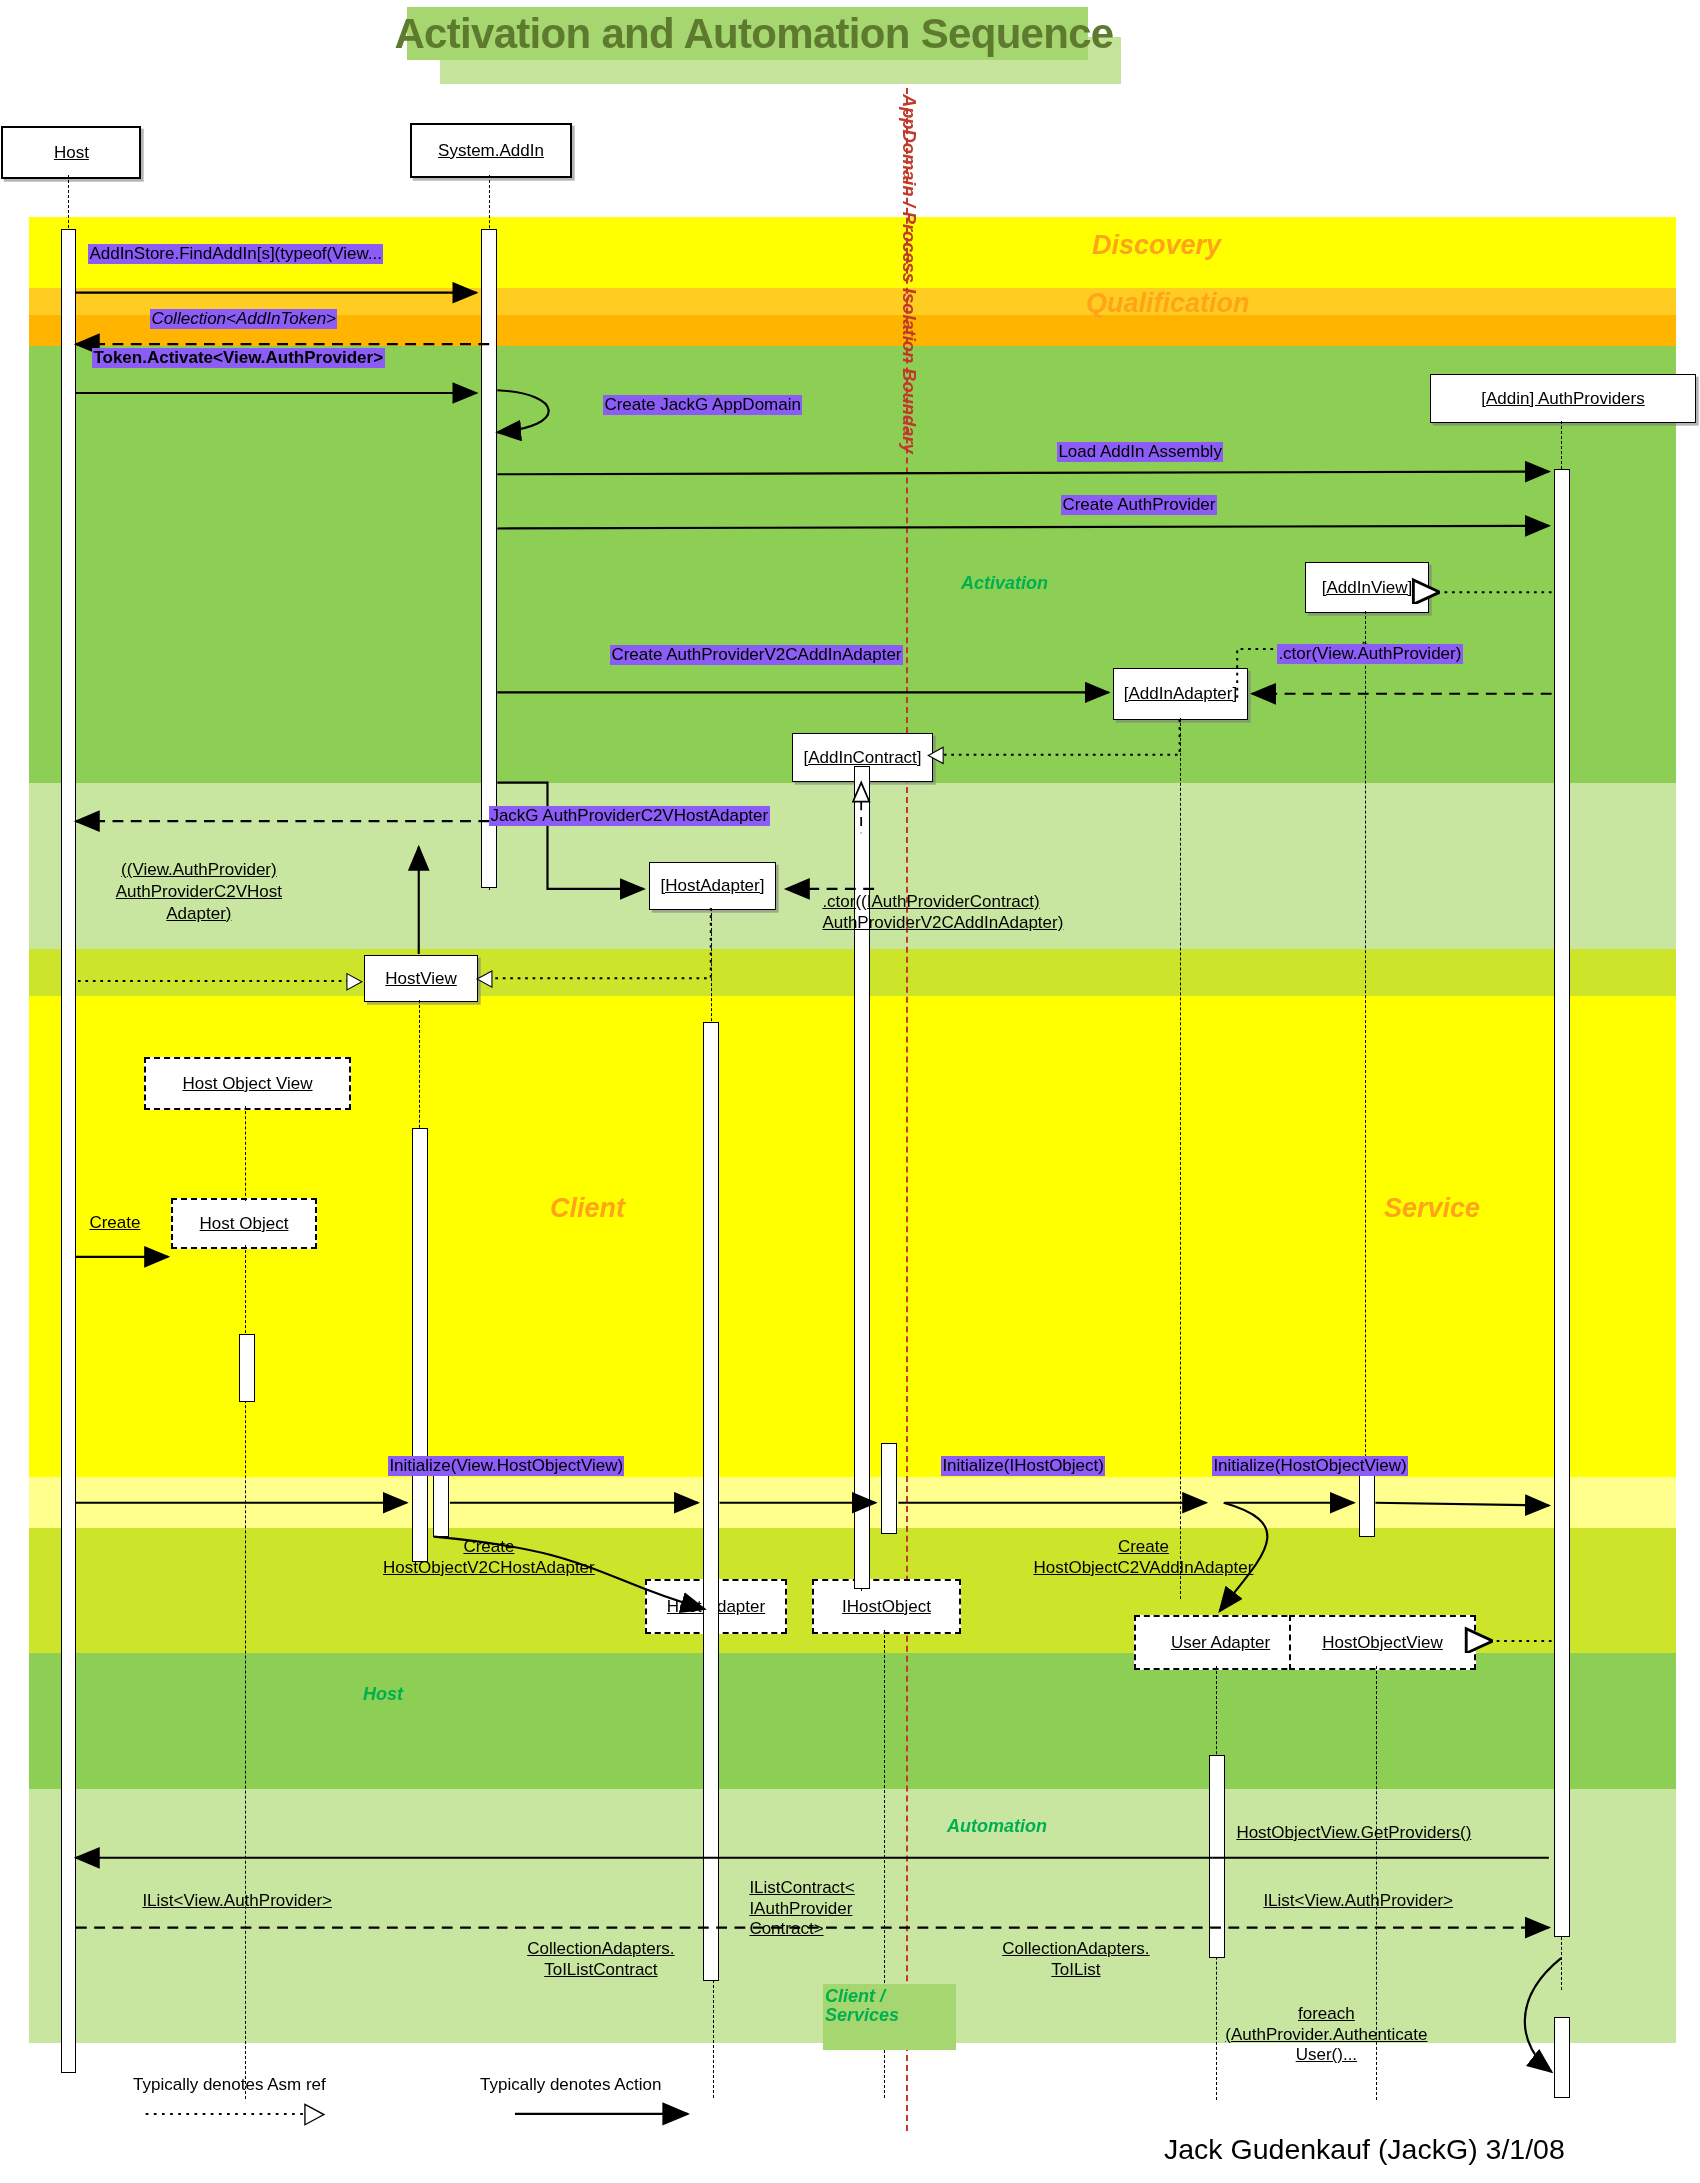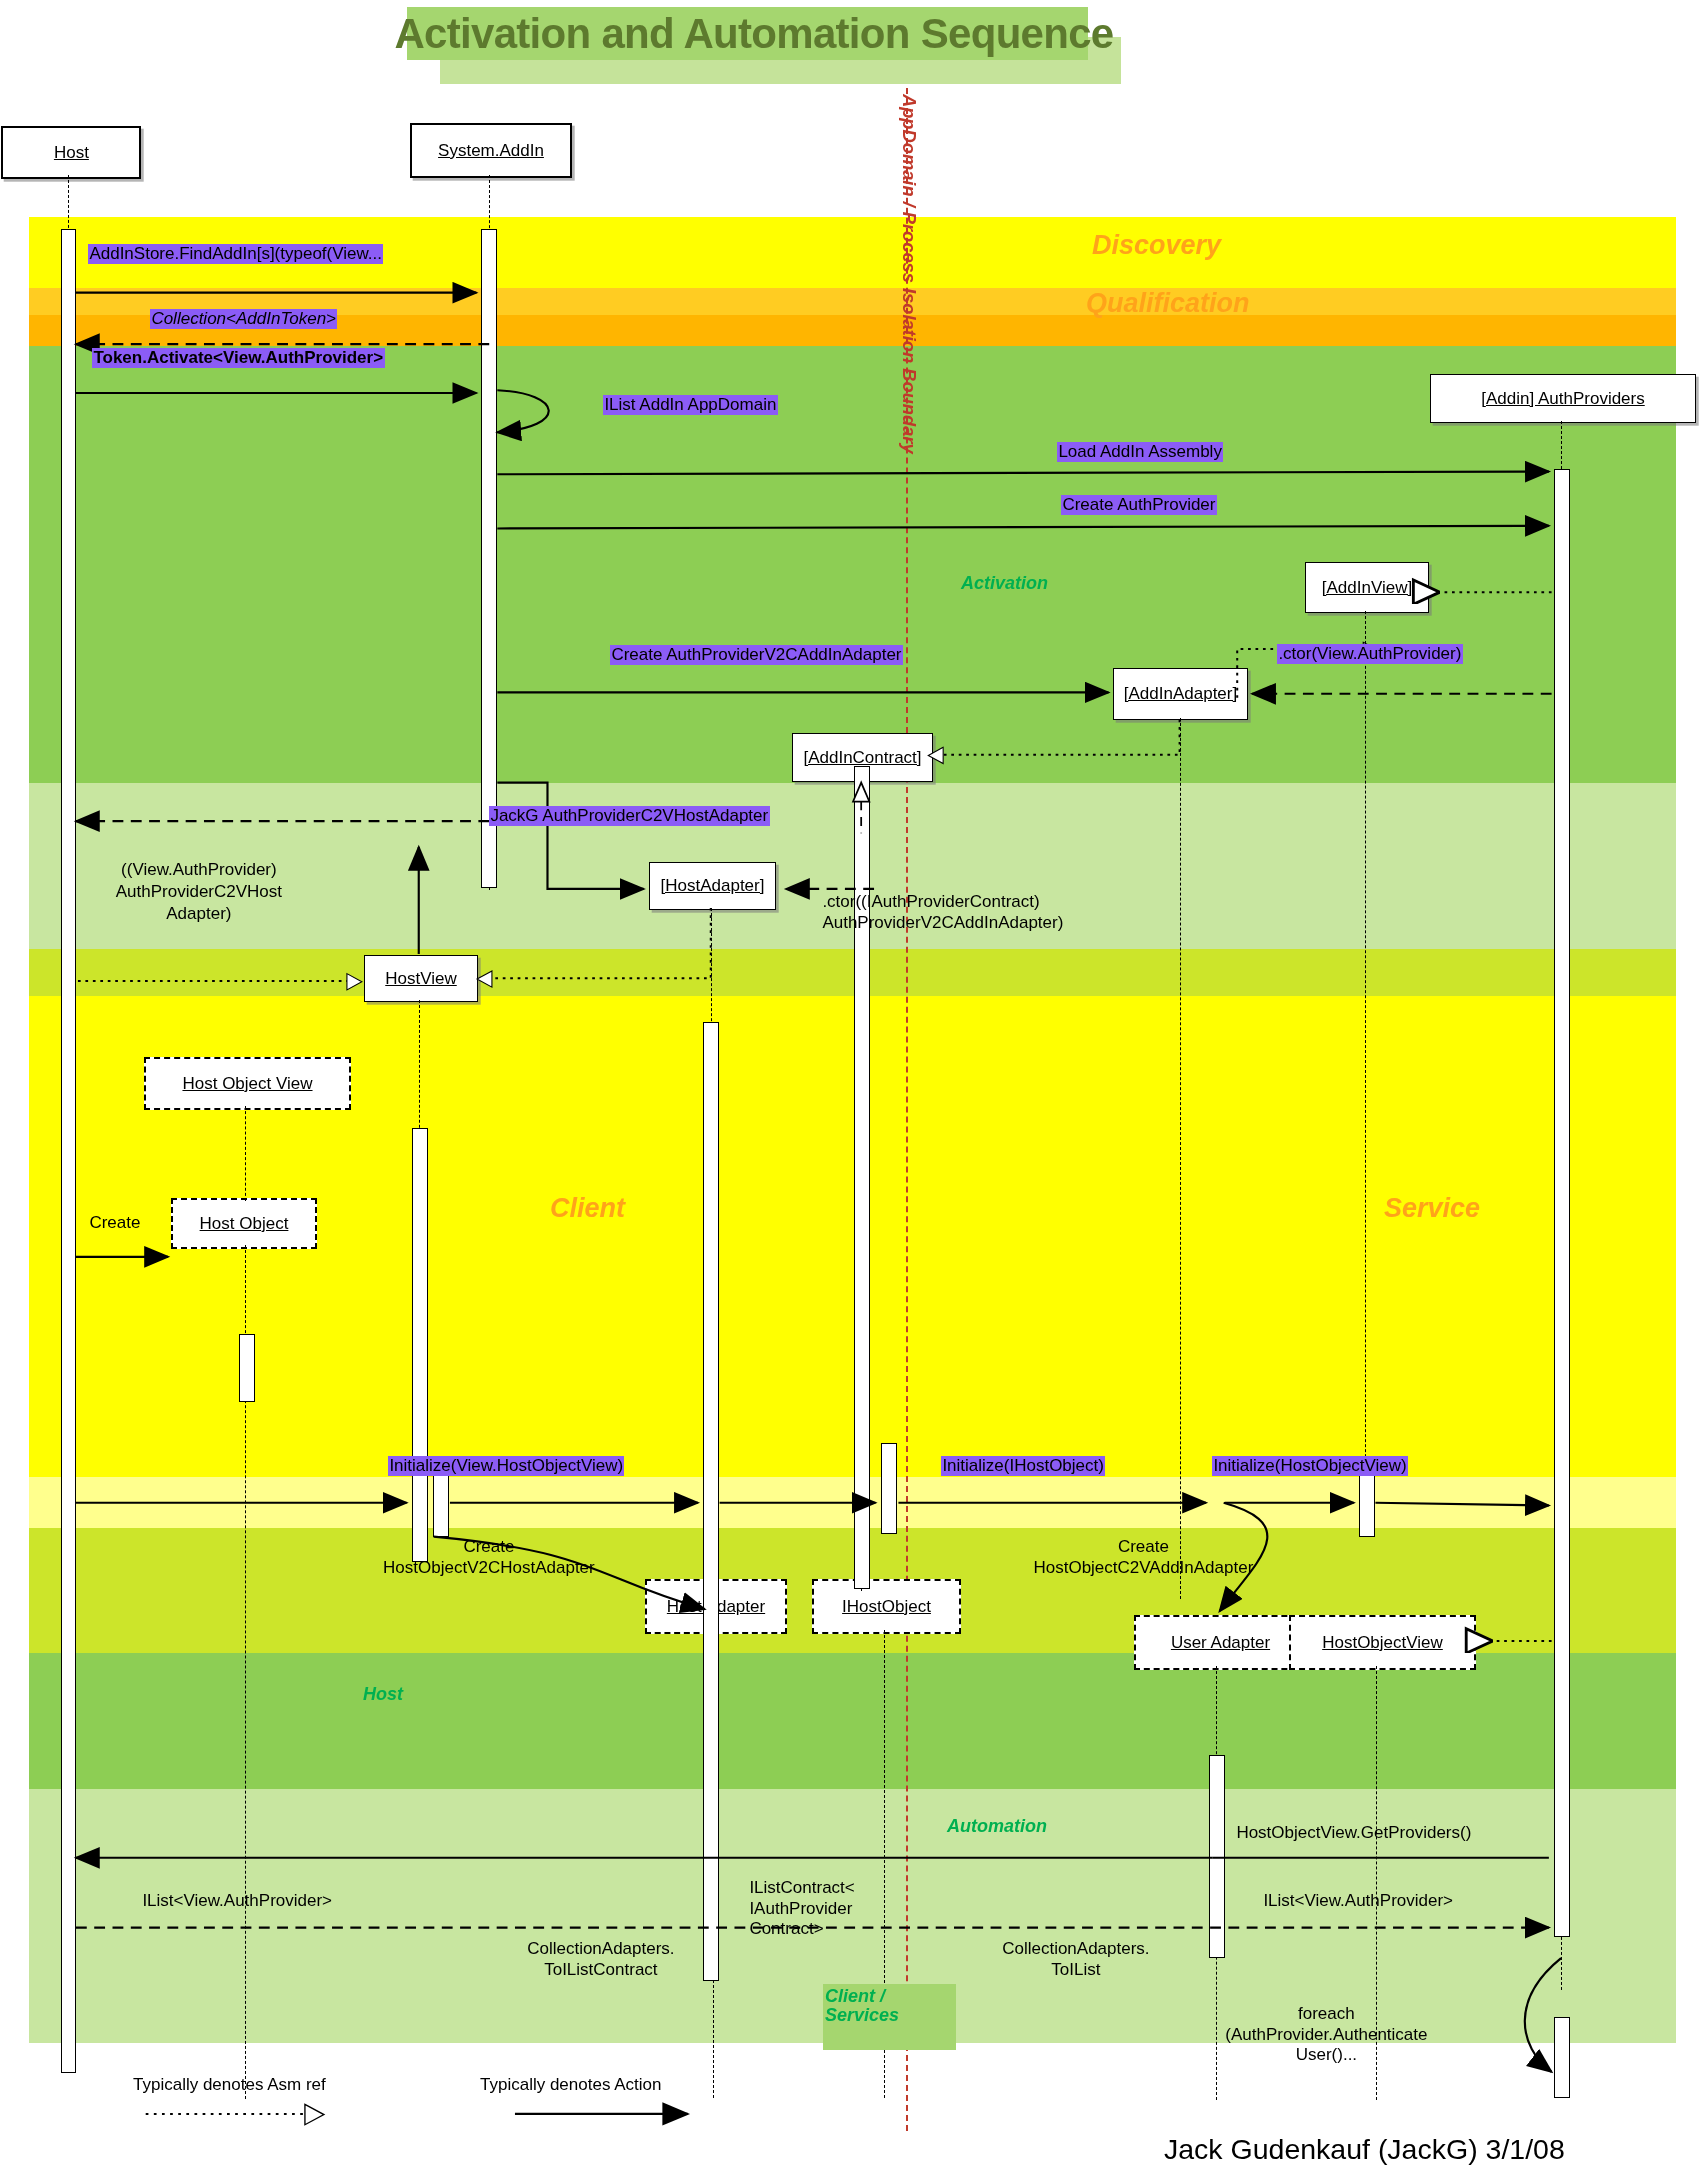--- a/index.html
+++ b/index.html
@@ -27,21 +27,21 @@
 
   
   .lifeline{position:absolute;width:0;border-left:1.4px dashed #000;}
   .lifeline.red{border-left:2px dashed #c0392b;}
   
   .actbar{position:absolute;background:#fff;border:1.4px solid #000;box-sizing:border-box;}
   
 
   
   .lbl{position:absolute;font-size:17px;color:#000;white-space:nowrap;background:#8b5cf6;padding:0 1.4px;line-height:1.15;}
-  .lbl.nb{background:transparent;}
+  .lbl.nb{background:transparent;text-decoration:underline;}
   .lbl.c{text-align:center;}
   .phase{position:absolute;font-style:italic;font-weight:bold;white-space:nowrap;}
   .phase.amber{color:#ffa31a;font-size:27px;}
   .phase.green{color:#00b050;font-size:18px;}
   .boundary-label{position:absolute;color:#c0392b;font-style:italic;font-weight:bold;font-size:18.3px;
       transform-origin:0 0;white-space:nowrap;}
   .legend{position:absolute;font-size:17px;color:#000;white-space:nowrap;}
   .sig{position:absolute;font-size:28.5px;color:#000;white-space:nowrap;}
   .hl{position:absolute;background:#a5d66f;}
   svg.ov{position:absolute;left:0;top:0;width:1700px;height:2183px;overflow:visible;pointer-events:none;}
@@ -253,21 +253,21 @@
 
     
     <line x1="215" y1="3120" x2="450" y2="3120" stroke="#000" stroke-width="3" stroke-dasharray="4,8"></line>
     <polygon points="450,3106 478,3121 450,3136" fill="#fff" stroke="#000" stroke-width="2"></polygon>
     <line x1="760" y1="3120" x2="1015" y2="3120" stroke="#000" stroke-width="3.4" marker-end="url(#fa)"></line>
   </svg>
 
   <div class="lbl" style="left:88px;top:244px;">AddInStore.FindAddIn[s](typeof(View...</div>
   <div class="lbl" style="left:150px;top:309px;font-style:italic;">Collection&lt;AddInToken&gt;</div>
   <div class="lbl" style="left:92px;top:348px;font-weight:bold;">Token.Activate&lt;View.AuthProvider&gt;</div>
-  <div class="lbl" style="left:603px;top:395px;">IList AddIn AppDomain</div>
+  <div class="lbl" style="left:603px;top:395px;">Create JackG AppDomain</div>
   <div class="lbl" style="left:1057px;top:442px;">Load AddIn Assembly</div>
   <div class="lbl" style="left:1061px;top:495px;">Create AuthProvider</div>
   <div class="lbl" style="left:610px;top:645px;">Create AuthProviderV2CAddInAdapter</div>
   <div class="lbl" style="left:1277px;top:644px;">.ctor(View.AuthProvider)</div>
   <div class="lbl" style="left:489px;top:806px;">JackG AuthProviderC2VHostAdapter</div>
   <div class="lbl nb" style="left:821px;top:892px;line-height:1.22;">
     <span>.ctor((IAuthProviderContract)</span><br>
     <span>AuthProviderV2CAddInAdapter)</span>
   </div>
   <div class="lbl nb c" style="left:96px;top:859px;width:203px;line-height:1.28;">

